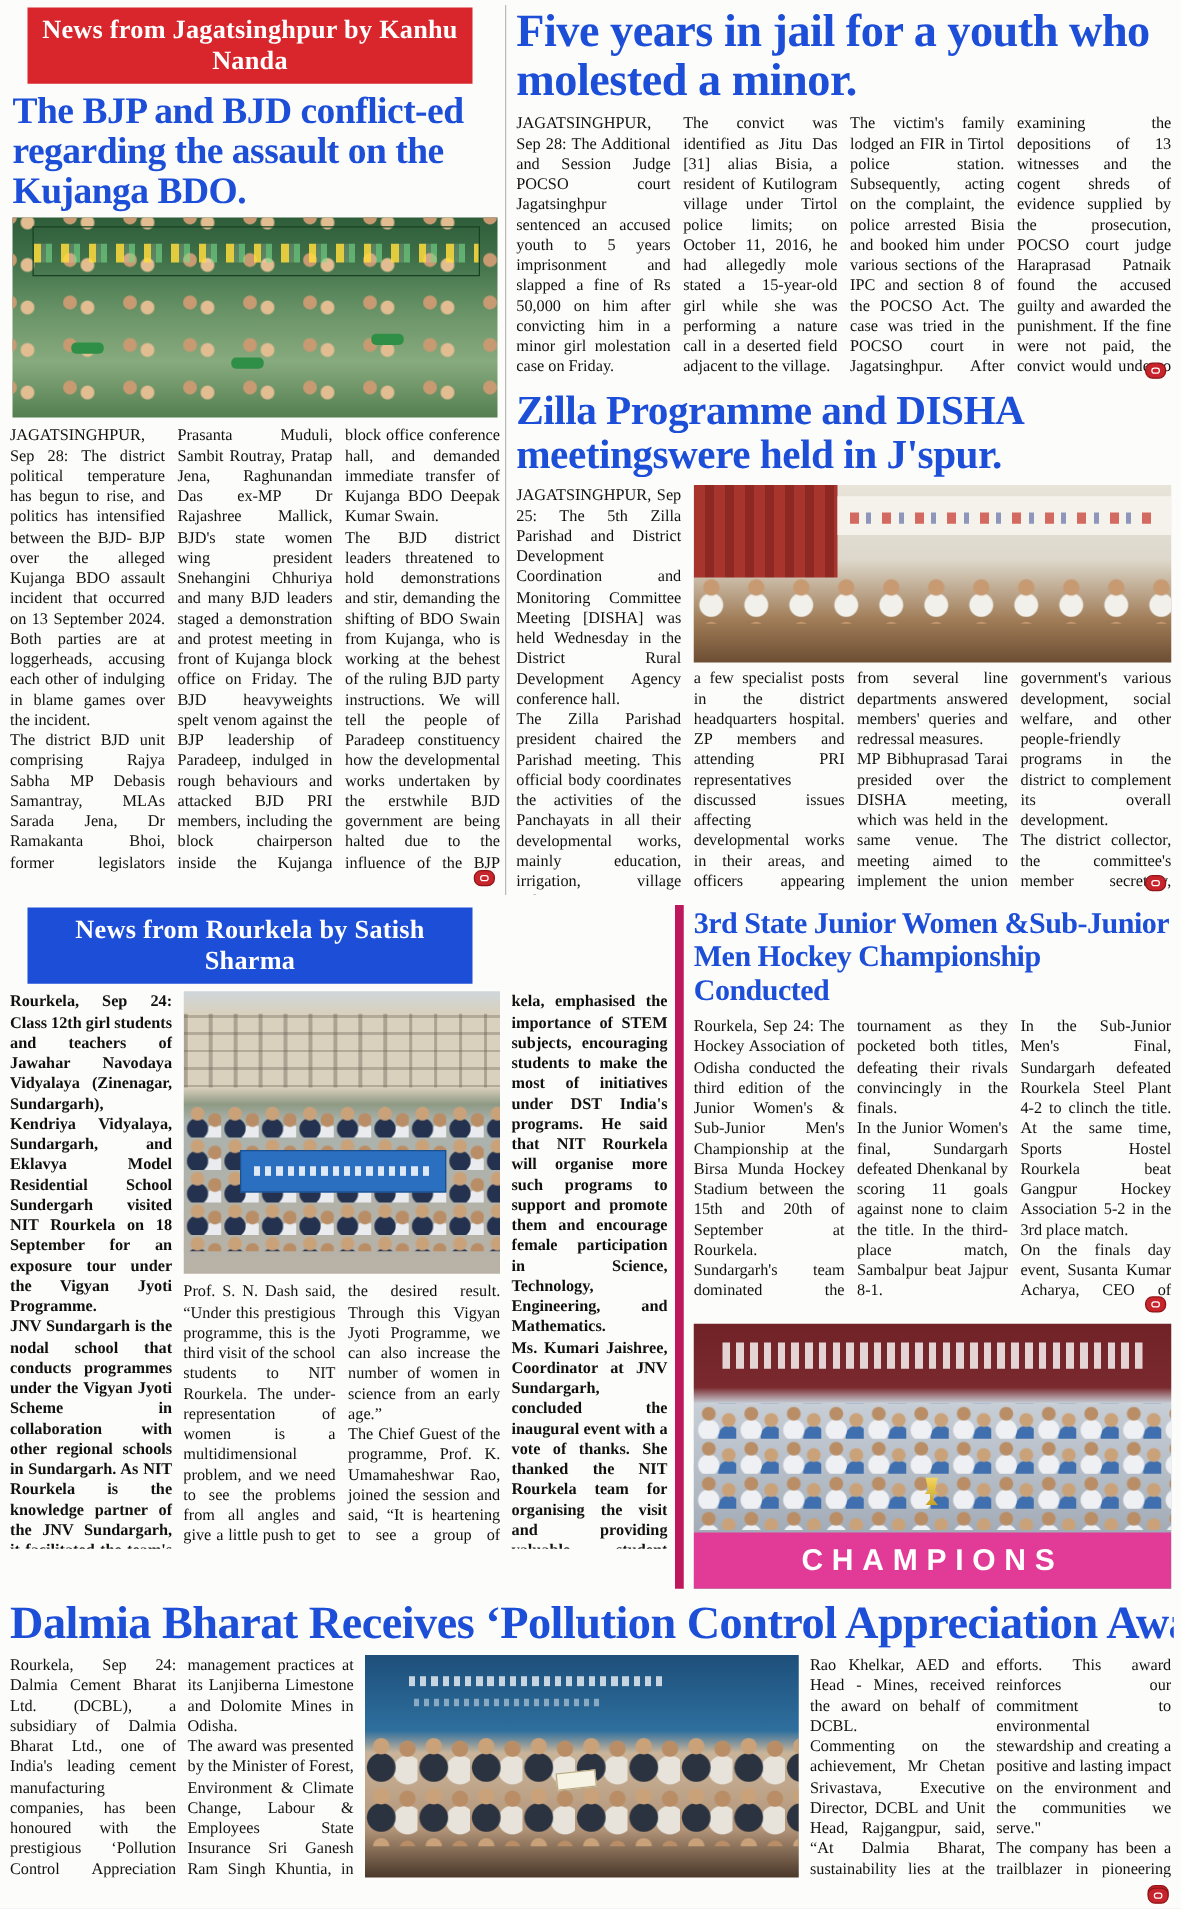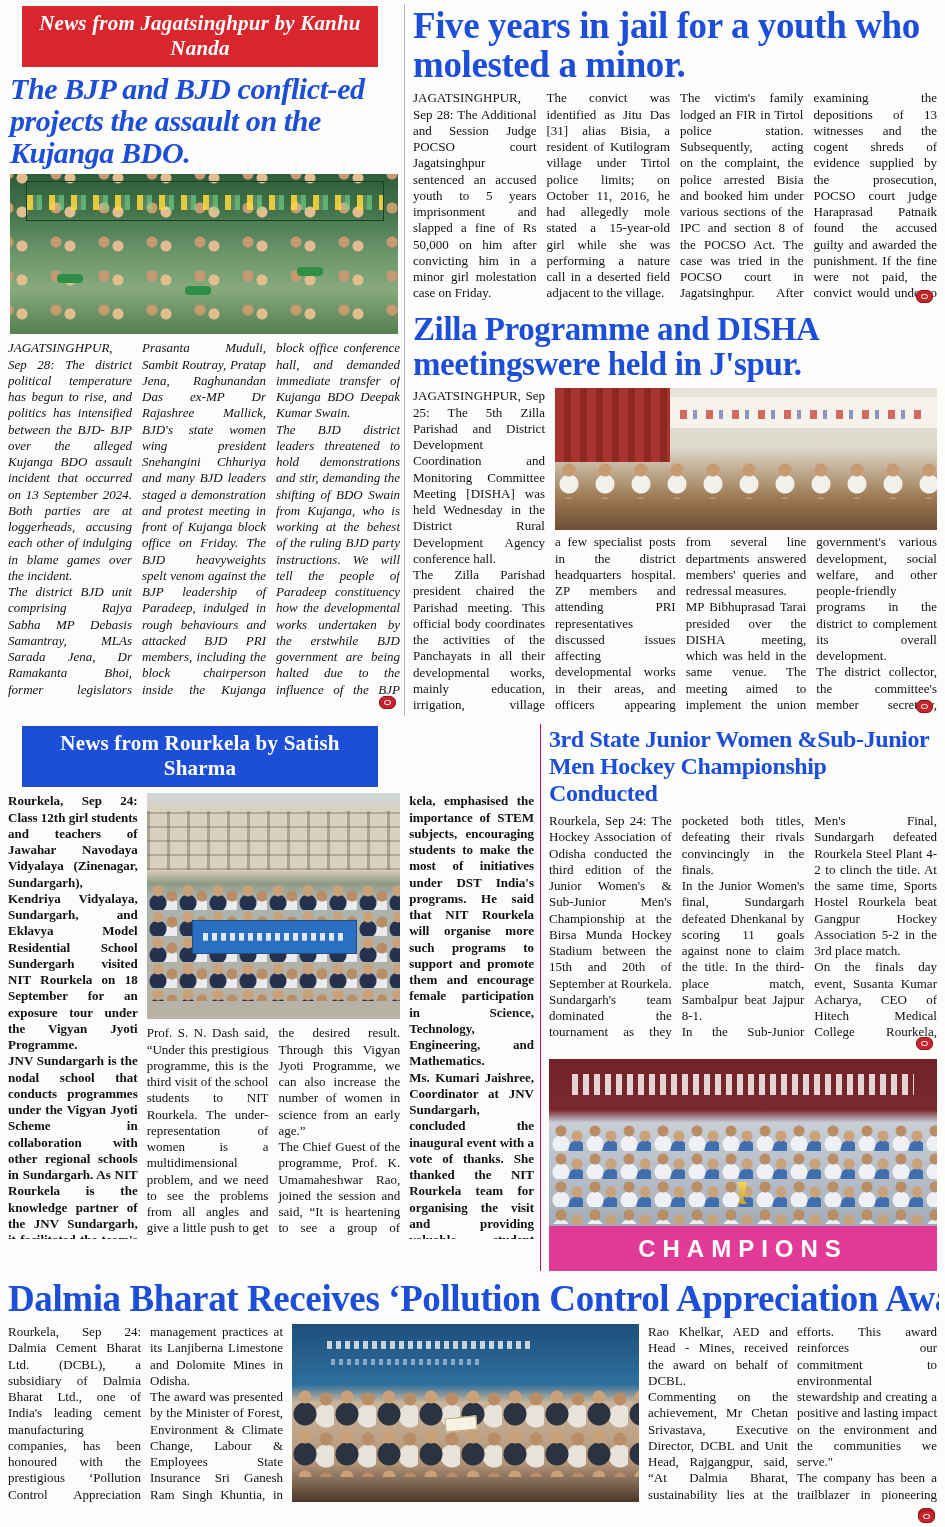--- a/index.html
+++ b/index.html
@@ -26,32 +26,32 @@
     position:absolute;right:4px;bottom:3px;width:15px;height:11px;border-radius:6px;
     background:#c8242b;border:1px solid #8e1418;display:inline-block;
   }
   .endmark:before{
     content:"";position:absolute;left:4px;top:3px;width:7px;height:5px;
     border:1px solid #fff;border-radius:3px;box-sizing:border-box;
   }
   .photo{position:relative;overflow:hidden;padding-left:41px;}
   
   .top-row{display:flex;}
-  .top-left{width:398px;padding:0 4px 0 2px;box-sizing:border-box;font-style:italic;}
+  .top-left{width:398px;padding:0 4px 0 2px;box-sizing:border-box;}
   .top-right{flex:1;border-left:1px solid #bbb;padding:0 2px 0 8px;box-sizing:border-box;}
   .bjp-headline{font-size:30px;margin:4px 0 6px 2px;}
   .five-headline{font-size:37px;margin:2px 0 6px 0;}
   .zilla-headline{font-size:33px;margin:6px 0 6px 0;}
   .zilla-row{display:flex;margin-top:2px;}
   .zilla-col1{width:132px;height:328px;position:relative;}
   .zilla-right{flex:1;margin-left:10px;position:relative;}
   
   .mid-row{display:flex;margin-top:8px;}
   .mid-left{width:534px;box-sizing:border-box;padding:0 6px 0 2px;}
-  .mid-right{flex:1;border-left:1px solid #be185d;padding:0 2px 0 8px;box-sizing:border-box;}
+  .mid-right{flex:1;border-left:7px solid #be185d;padding:0 2px 0 8px;box-sizing:border-box;}
   .nit-headline{font-size:29px;margin:2px 0 6px 2px;}
   .nit-body-row{display:flex;gap:9px;}
   .nit-col{width:133px;height:446px;position:relative;font-weight:bold;}
   .nit-mid{width:260px;}
   .hockey-headline{font-size:24px;margin:2px 0 6px 0;line-height:1.12;}
   
   .dalmia-headline{font-size:37px;margin:8px 0 6px 2px;white-space:nowrap;overflow:hidden;}
   .dalmia-row{display:flex;gap:9px;padding:0 2px;}
   .dalmia-col{width:133px;height:178px;position:relative;}
   .dalmia-col-r{width:140px;height:178px;position:relative;}
@@ -140,21 +140,21 @@
 </style>
 </head>
 <body>
 
 <div class="page">
 
   <div class="top-row">
 
     <div class="top-left">
       <div class="banner" style="background:#d9262c">News from Jagatsinghpur by Kanhu Nanda</div>
-      <div class="headline bjp-headline">The BJP and BJD conflict-ed projects the assault on the Kujanga BDO.</div>
+      <div class="headline bjp-headline">The BJP and BJD conflict-ed regarding the assault on the Kujanga BDO.</div>
       <div class="photo photo-protest">
         <div class="protest-banner"></div>
         <div class="protest-scarf" style="left:12%;top:62%"></div>
         <div class="protest-scarf" style="left:45%;top:70%"></div>
         <div class="protest-scarf" style="left:74%;top:58%"></div>
       </div>
       <div style="position:relative">
         <div class="body-text cols3" style="height:372px">JAGATSINGHPUR, Sep 28: The district political temperature has begun to rise, and politics has intensified between the BJD- BJP over the alleged Kujanga BDO assault incident that occurred on 13 September 2024. Both parties are at loggerheads, accusing each other of indulging in blame games over the incident.
 The district BJD unit comprising Rajya Sabha MP Debasis Samantray, MLAs Sarada Jena, Dr Ramakanta Bhoi, former legislators Prasanta Muduli, Sambit Routray, Pratap Jena, Raghunandan Das ex-MP Dr Rajashree Mallick, BJD's state women wing president Snehangini Chhuriya and many BJD leaders staged a demonstration and protest meeting in front of Kujanga block office on Friday. The BJD heavyweights spelt venom against the BJP leadership of Paradeep, indulged in rough behaviours and attacked BJD PRI members, including the block chairperson inside the Kujanga block office conference hall, and demanded immediate transfer of Kujanga BDO Deepak Kumar Swain.
 The BJD district leaders threatened to hold demonstrations and stir, demanding the shifting of BDO Swain from Kujanga, who is working at the behest of the ruling BJD party instructions. We will tell the people of Paradeep constituency how the developmental works undertaken by the erstwhile BJD government are being halted due to the influence of the BJP party and its leaders,

